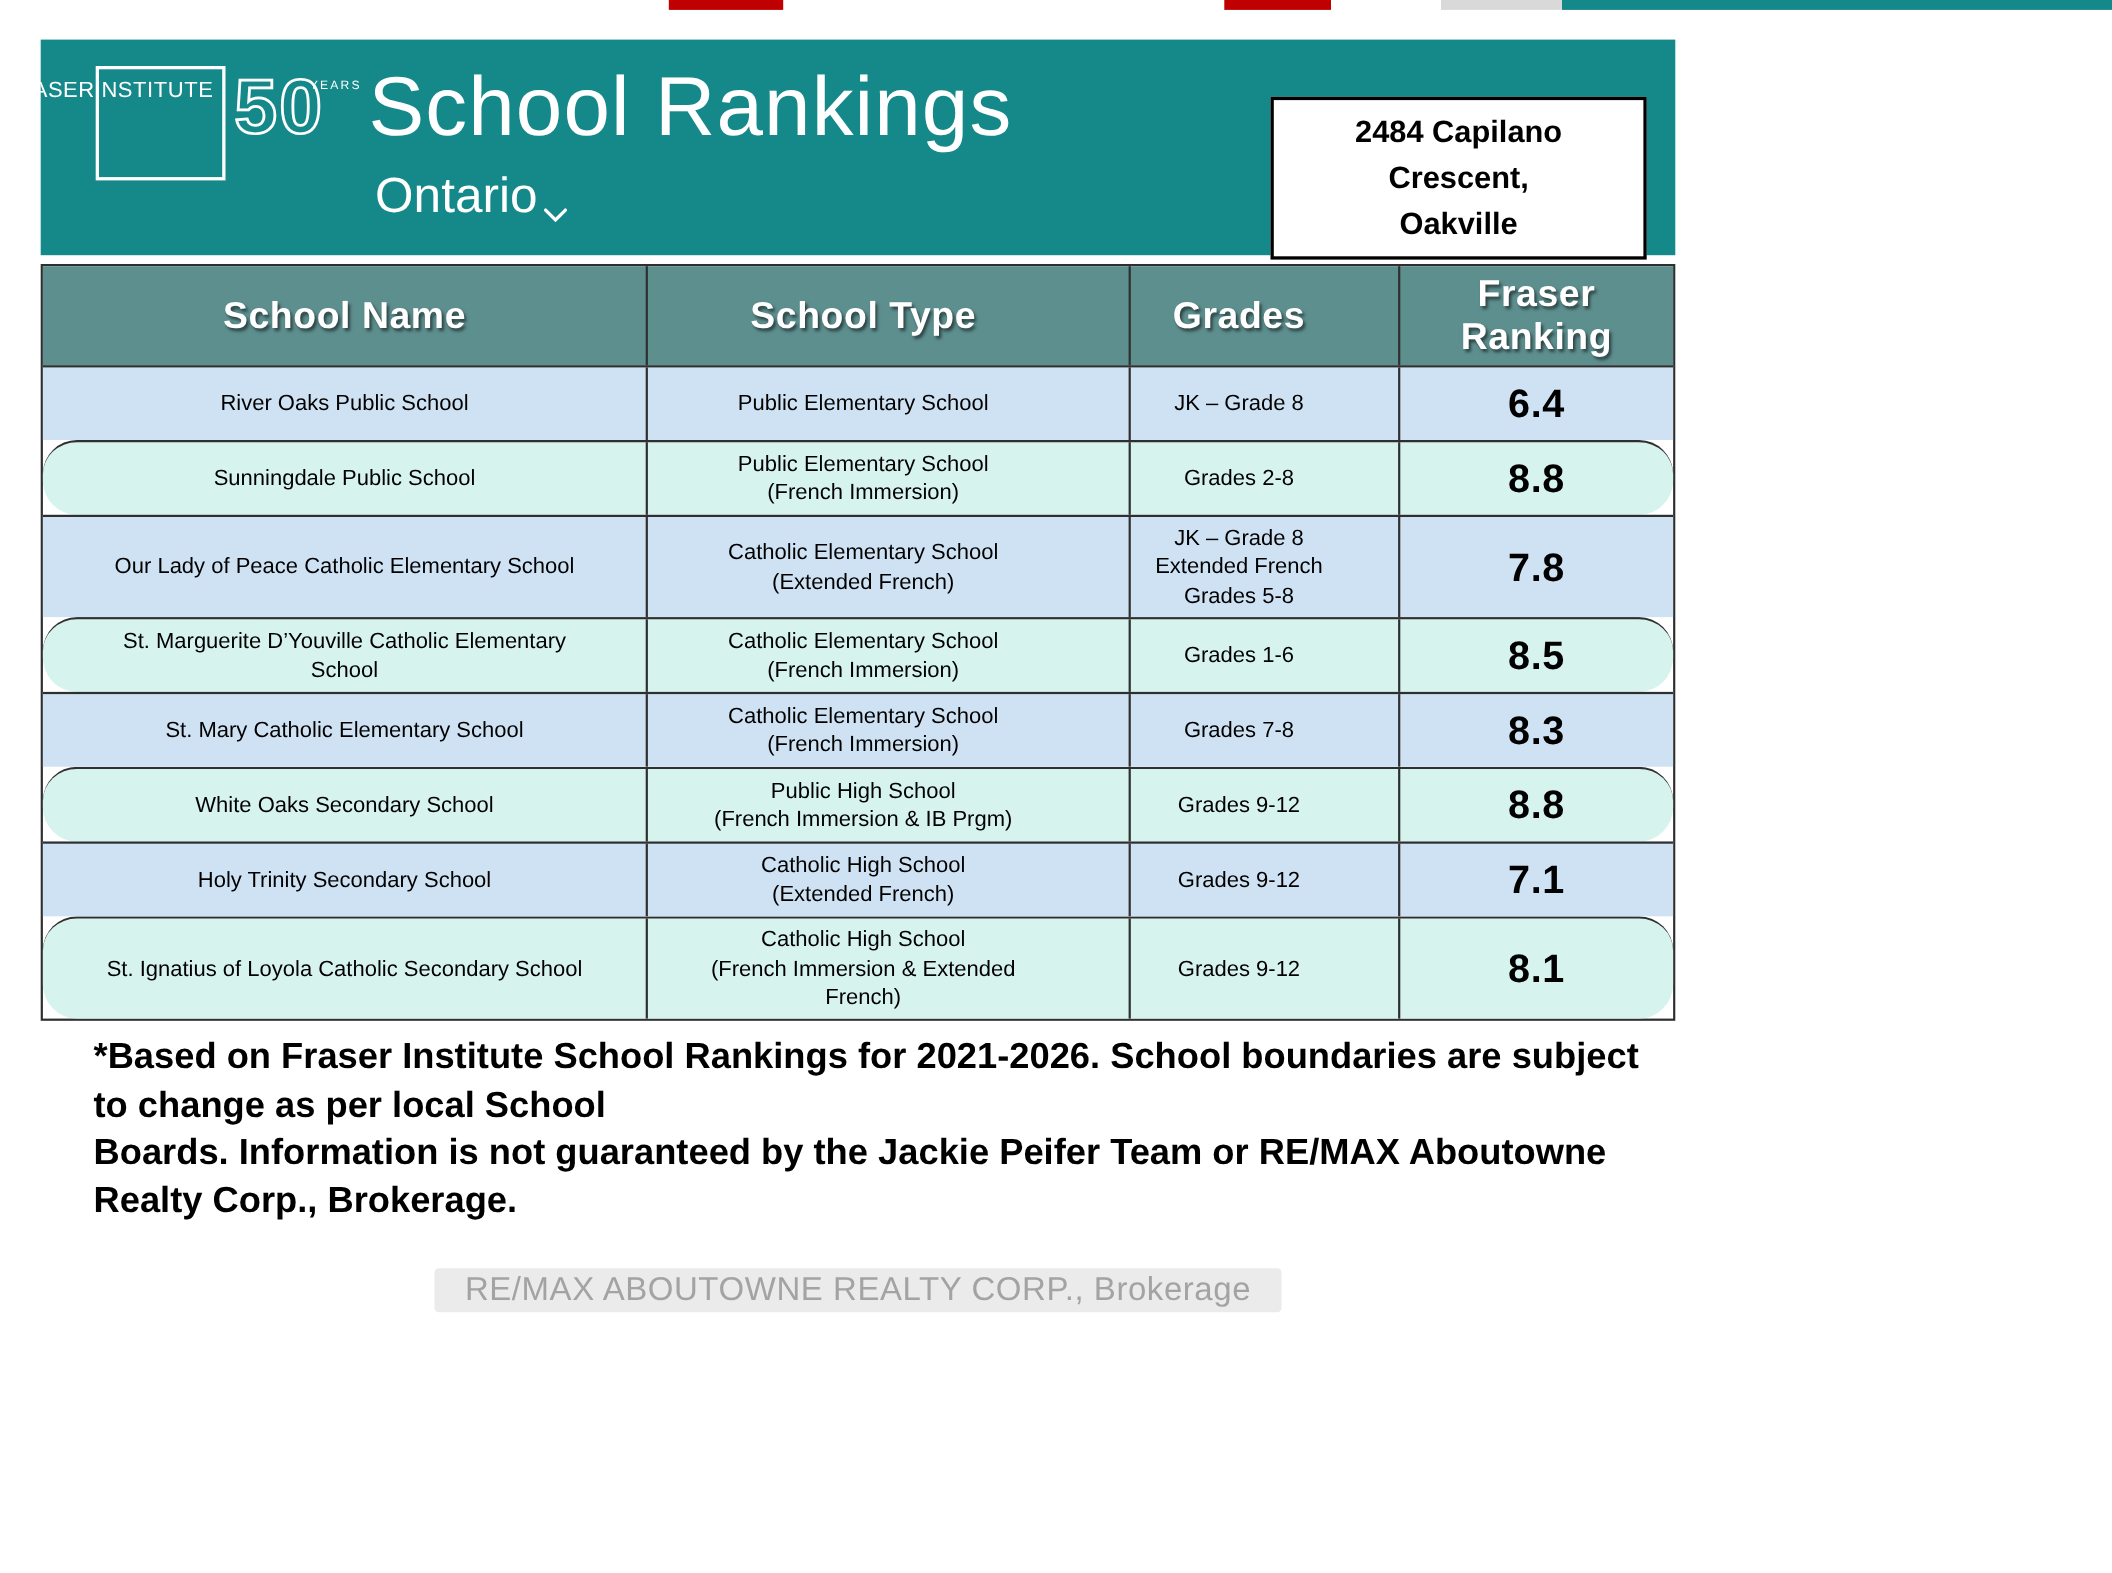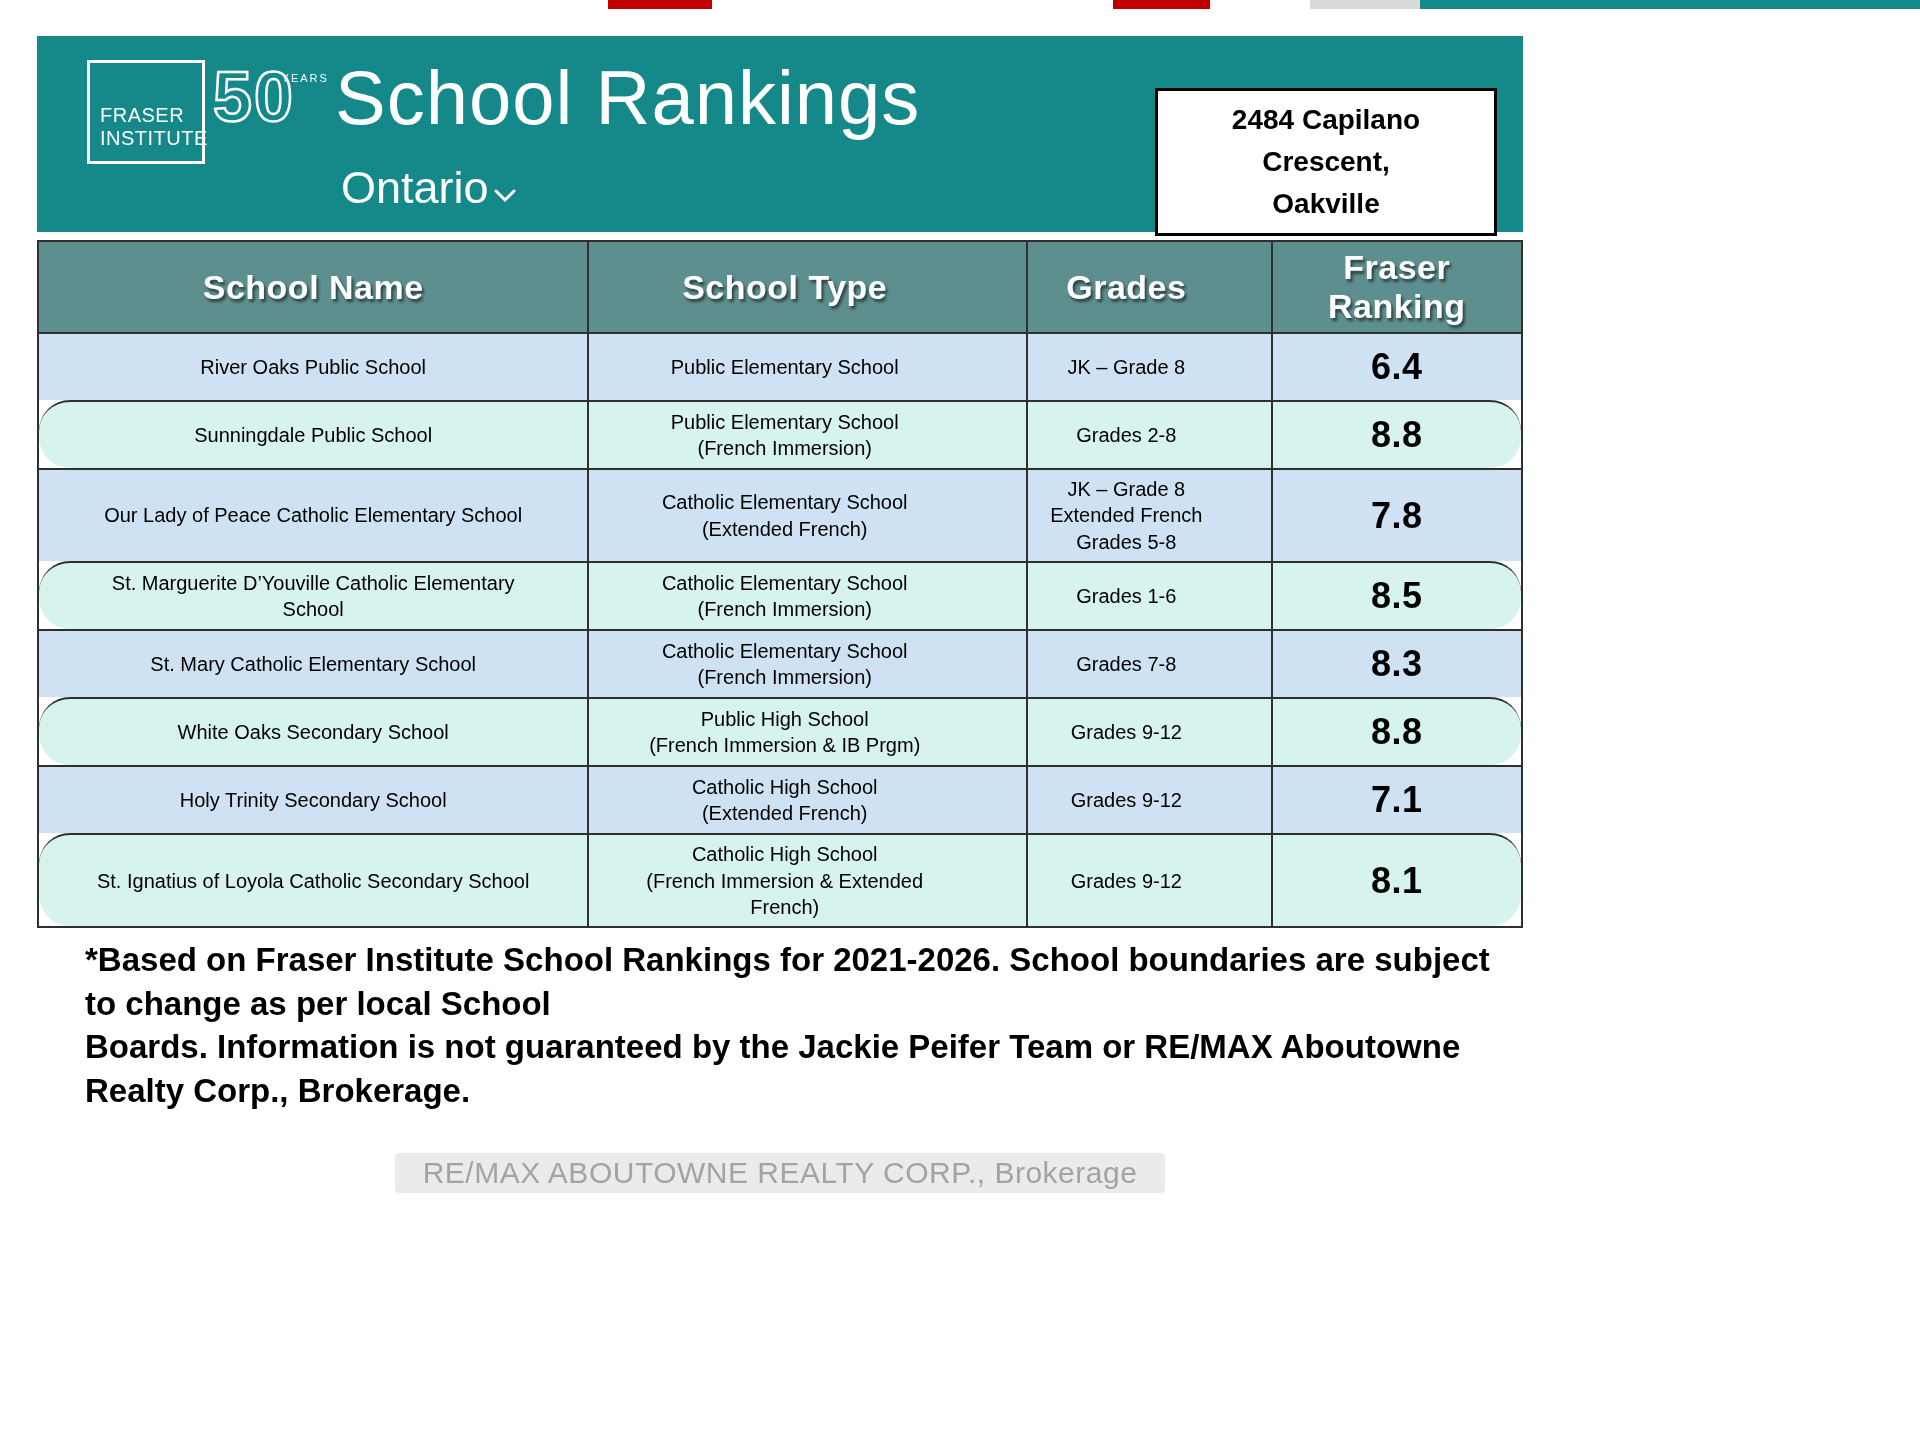--- a/index.html
+++ b/index.html
@@ -26,42 +26,42 @@
   .banner {
     position: relative;
     height: 196px;
     background: var(--banner_teal, #15888a);
     color: #fff;
   }
   .logo { position: absolute; left: 50px; top: 24px; display: flex; align-items: flex-start; }
   .logo-box {
     width: 118px; height: 104px;
     border: 3px solid #fff;
-    display: flex; flex-direction: column; justify-content: flex-end;
+    display: flex; flex-direction: row; justify-content: flex-end;
     padding: 8px 8px 10px 10px;
   }
   .logo-box span { font-size: 20px; letter-spacing: 0.5px; line-height: 1.18; font-weight: 400; }
   .logo-50 { position: relative; margin-left: 8px; padding-top: 2px; }
   .fifty {
     font-size: 70px; font-weight: 700; line-height: 1;
     color: transparent;
     -webkit-text-stroke: 2.5px #ffffff;
     letter-spacing: 2px;
   }
   .years { position: absolute; top: 12px; right: -34px; font-size: 11px; letter-spacing: 2px; color: #fff; text-align: center; }
 
   .title-block { position: absolute; left: 298px; top: 22px; }
   .page-title {
     font-size: 76px; font-weight: 300; letter-spacing: 1px;
     color: #fff; line-height: 1.05; white-space: nowrap;
   }
   .subtitle {
     margin-top: 14px; margin-left: 6px;
     font-size: 45px; font-weight: 300; color: #fff;
-    display: flex; align-items: flex-end; gap: 4px; cursor: pointer; width: max-content;
+    display: flex; align-items: flex-start; gap: 4px; cursor: pointer; width: max-content;
   }
   .chevron-icon { display: inline-block; margin-top: 10px; }
 
   .address-box {
     position: absolute; right: 26px; top: 52px;
     width: 342px; min-height: 88px;
     background: #fff; border: 3px solid #000;
     color: #000; font-weight: 700; font-size: 28px; line-height: 1.5;
     display: flex; flex-direction: column; justify-content: center; align-items: center;
     text-align: center; padding: 8px 12px;

